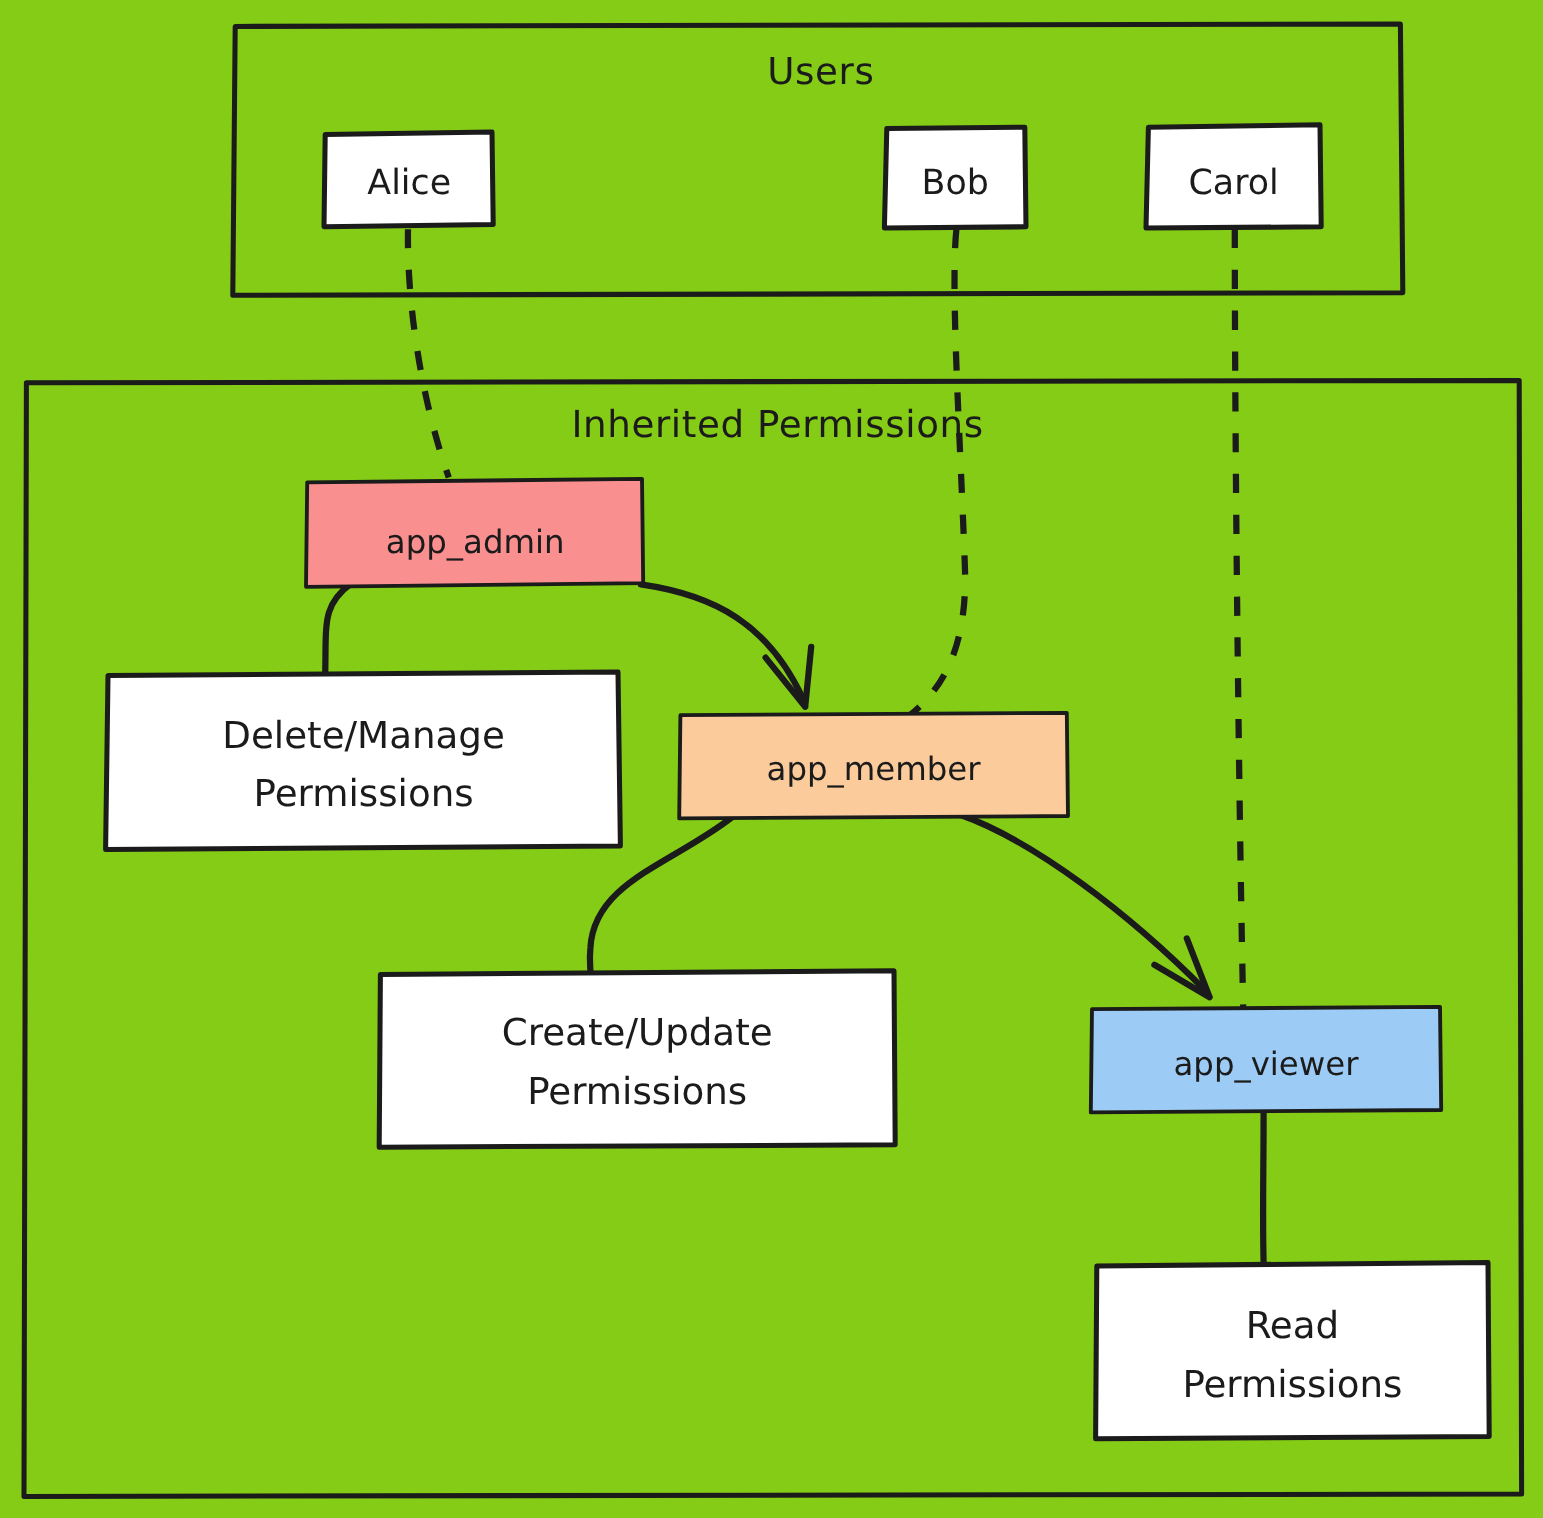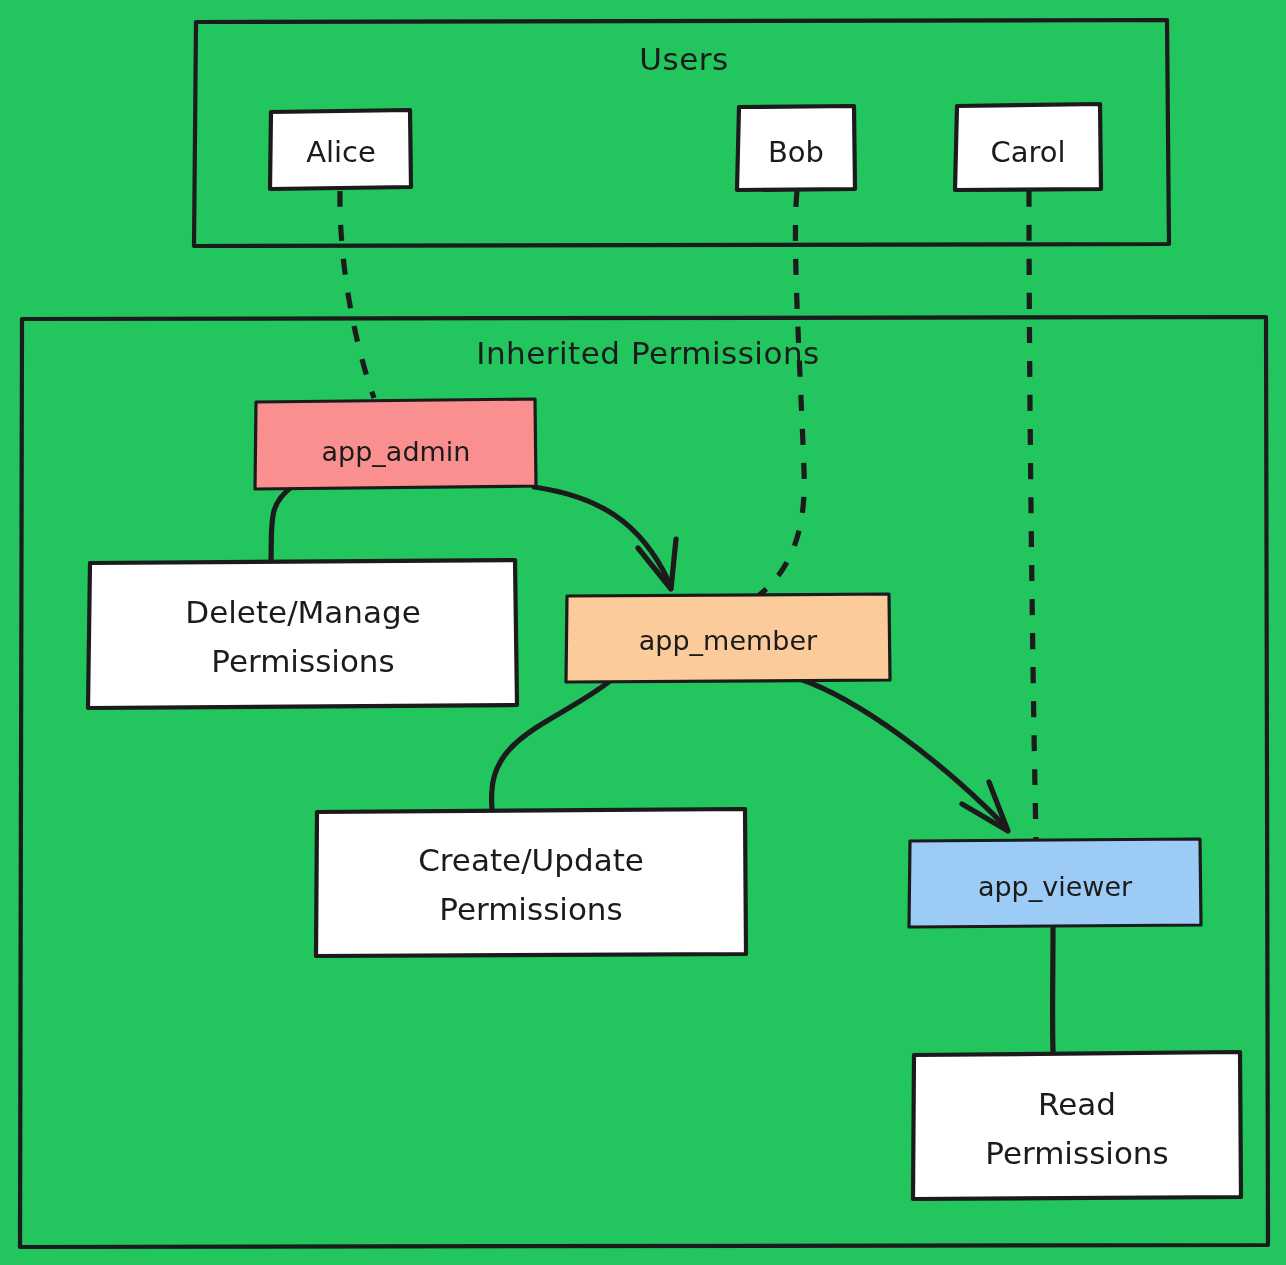--- a/index.html
+++ b/index.html
@@ -7,21 +7,21 @@
     padding: 0;
     background: #ffffff;
   }
   body {
     font-family: "DejaVu Sans", sans-serif;
   }
   #canvas {
     position: relative;
     width: 1286px;
     height: 1265px;
-    background: #22c55e;
+    background: #84cc16;
     overflow: hidden;
   }
   #diagram-svg {
     position: absolute;
     top: 0;
     left: 0;
     width: 1286px;
     height: 1265px;
   }
   .grp-title {

